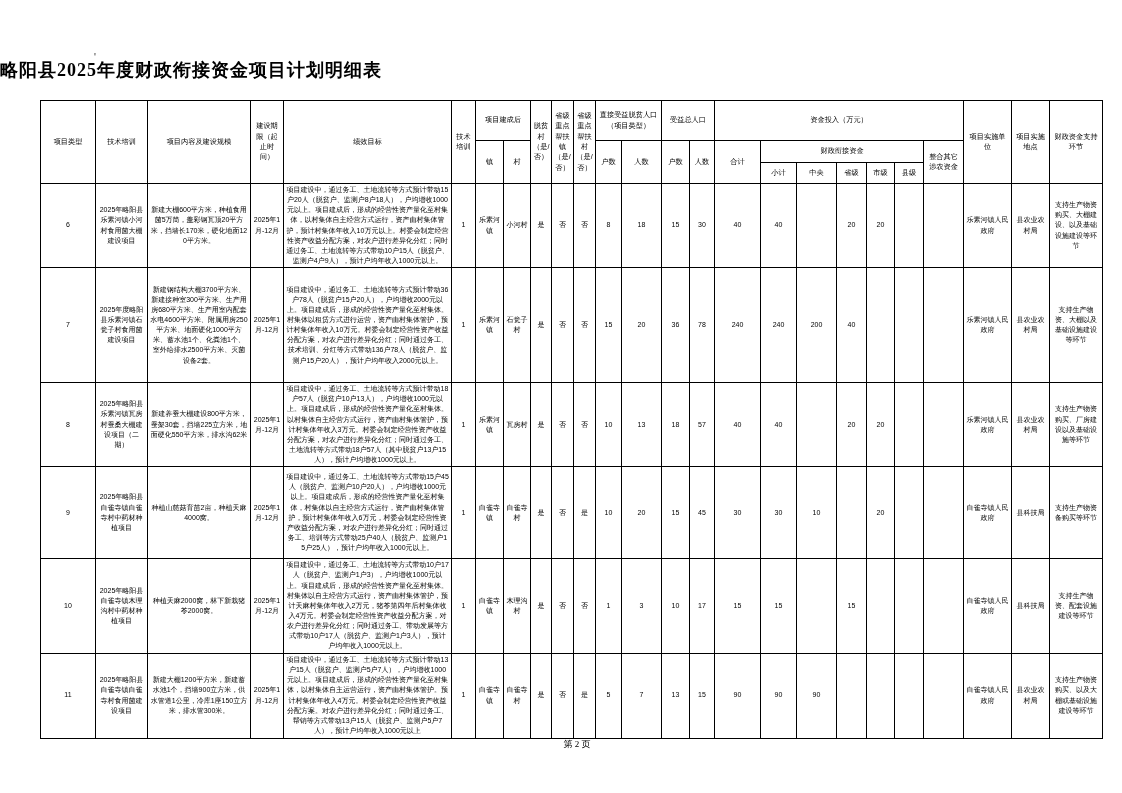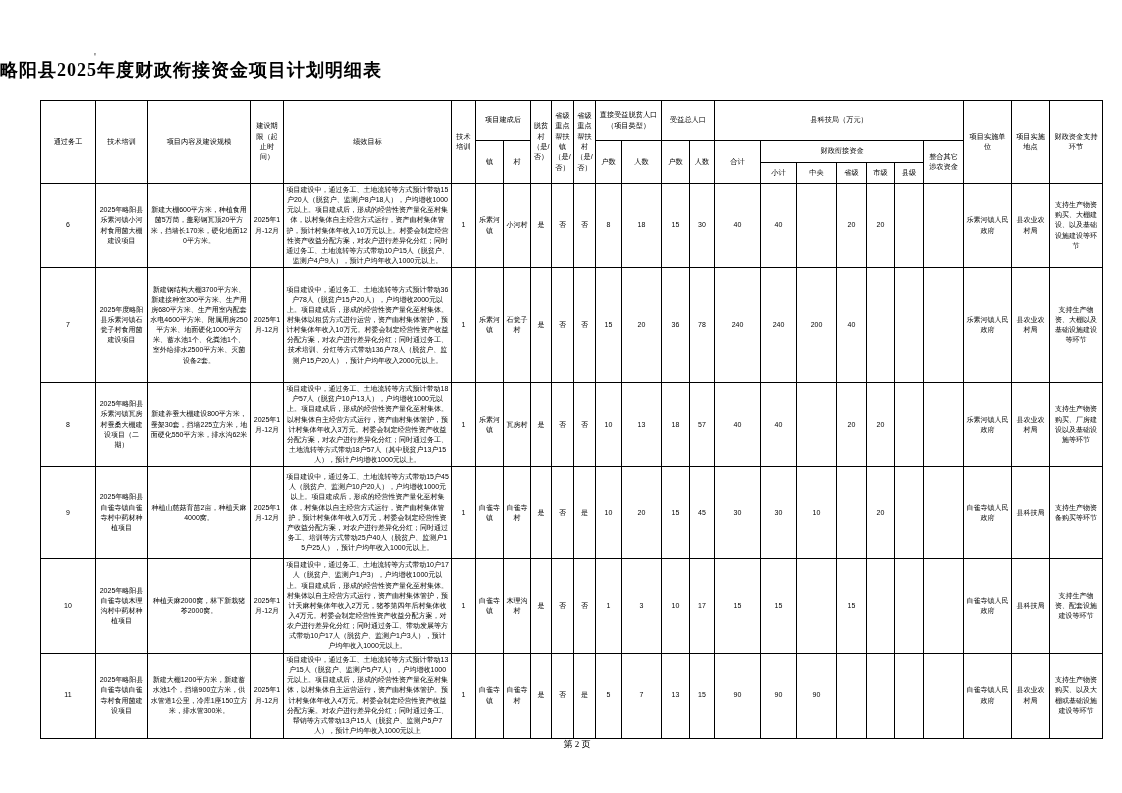--- a/index.html
+++ b/index.html
@@ -58,33 +58,33 @@
       <col style="width:30px">
       <col style="width:28px">
     <col style="width:29px">
       <col style="width:40px">
       <col style="width:48px">
       <col style="width:38px">
       <col style="width:53px">
   </colgroup>
   <thead>
     <tr style="height:40px">
-      <th rowspan="3">通过务工</th>
+      <th rowspan="3">项目类型</th>
       <th rowspan="3">技术培训</th>
       <th rowspan="3">项目内容及建设规模</th>
       <th rowspan="3">建设期限（起止时间）</th>
       <th rowspan="3">绩效目标</th>
       <th rowspan="3">技术培训</th>
       <th colspan="2">项目建成后</th>
       <th rowspan="3">脱贫村（是/否）</th>
       <th rowspan="3">省级重点帮扶镇（是/否）</th>
       <th rowspan="3">省级重点帮扶村（是/否）</th>
       <th colspan="2">直接受益脱贫人口（项目类型）</th>
       <th colspan="2">受益总人口</th>
-      <th colspan="7">县科技局（万元）</th>
+      <th colspan="7">资金投入（万元）</th>
       <th rowspan="3">项目实施单位</th>
       <th rowspan="3">项目实施地点</th>
       <th rowspan="3">财政资金支持环节</th>
     </tr>
     <tr style="height:22px">
       <th rowspan="2">镇</th>
       <th rowspan="2">村</th>
       <th rowspan="2">户数</th>
       <th rowspan="2">人数</th>
       <th rowspan="2">户数</th>

